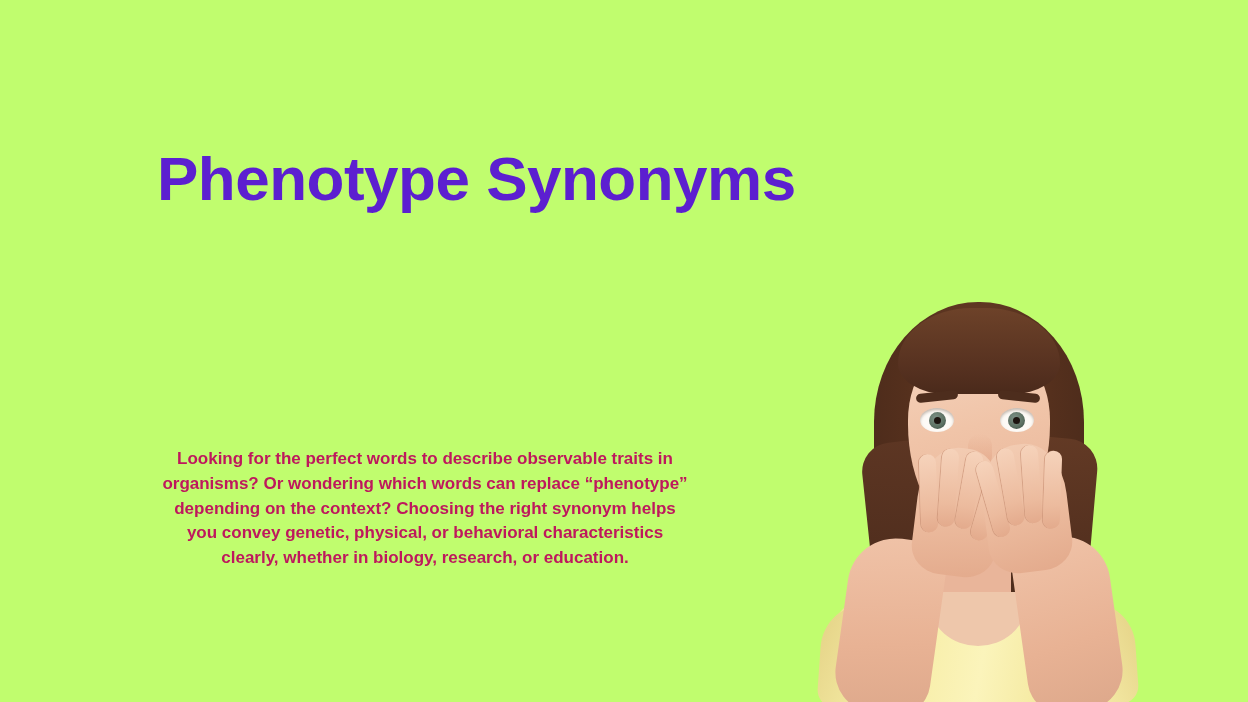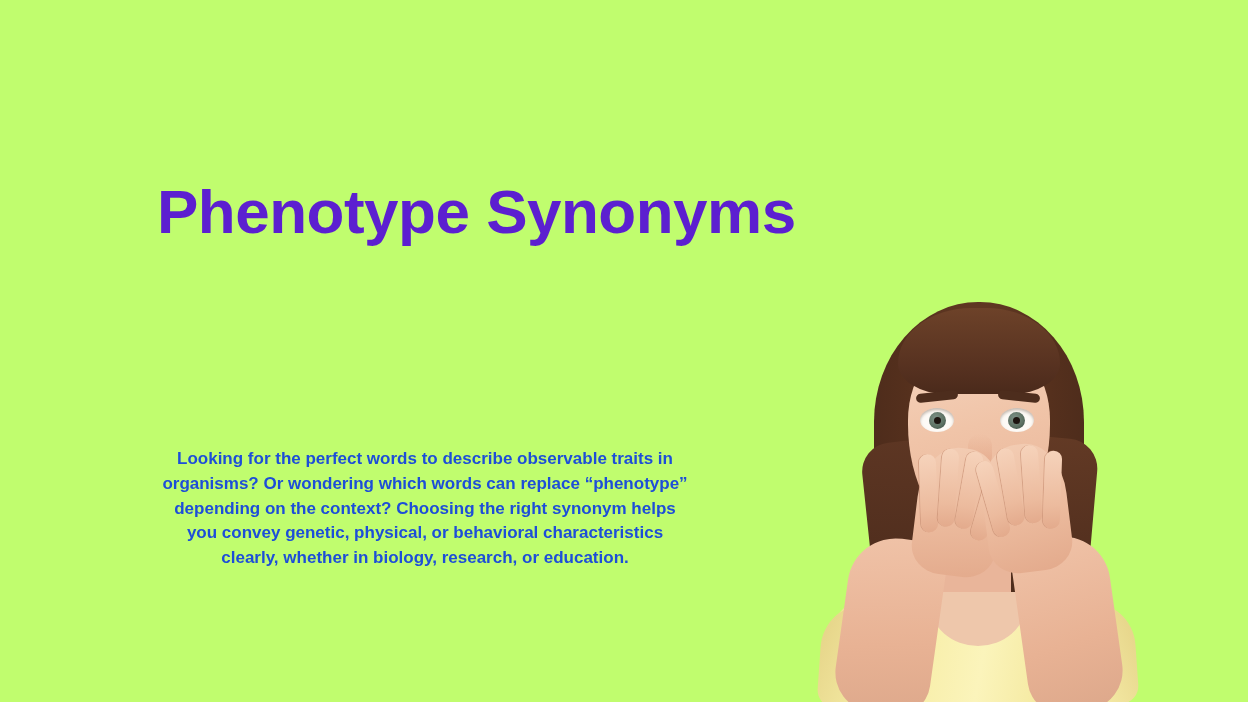--- a/index.html
+++ b/index.html
@@ -31,31 +31,30 @@
     left: 0;
     top: 143px;
     width: 540px;
     font-size: 62px;
     line-height: 72px;
     font-weight: 700;
     letter-spacing: -0.5px;
     color: #5c1fd0;
     text-align: left;
     white-space: nowrap;
-    margin-top: 33px;
   }
   #slide-body {
     position: absolute;
     left: 4px;
     top: 447px;
     width: 528px;
     font-size: 17px;
     line-height: 24.8px;
     font-weight: 700;
-    color: #1d4ed8;
+    color: #be185d;
     text-align: center;
   }
 
   
   #photo {
     position: absolute;
     left: 812px;
     top: 292px;
     width: 330px;
     height: 410px;

